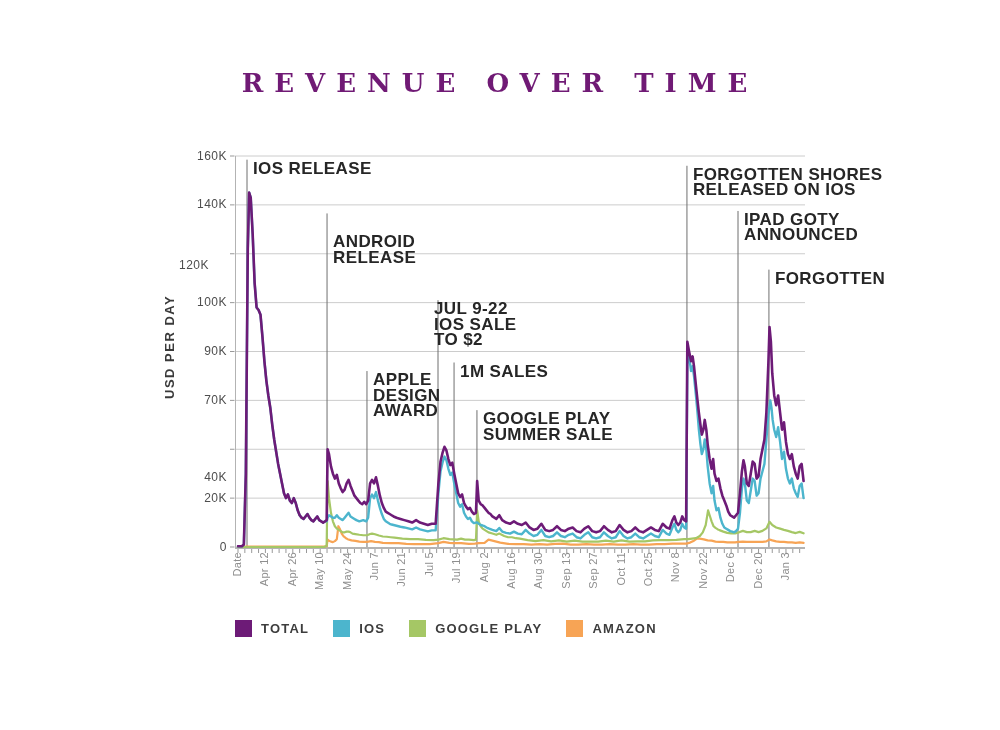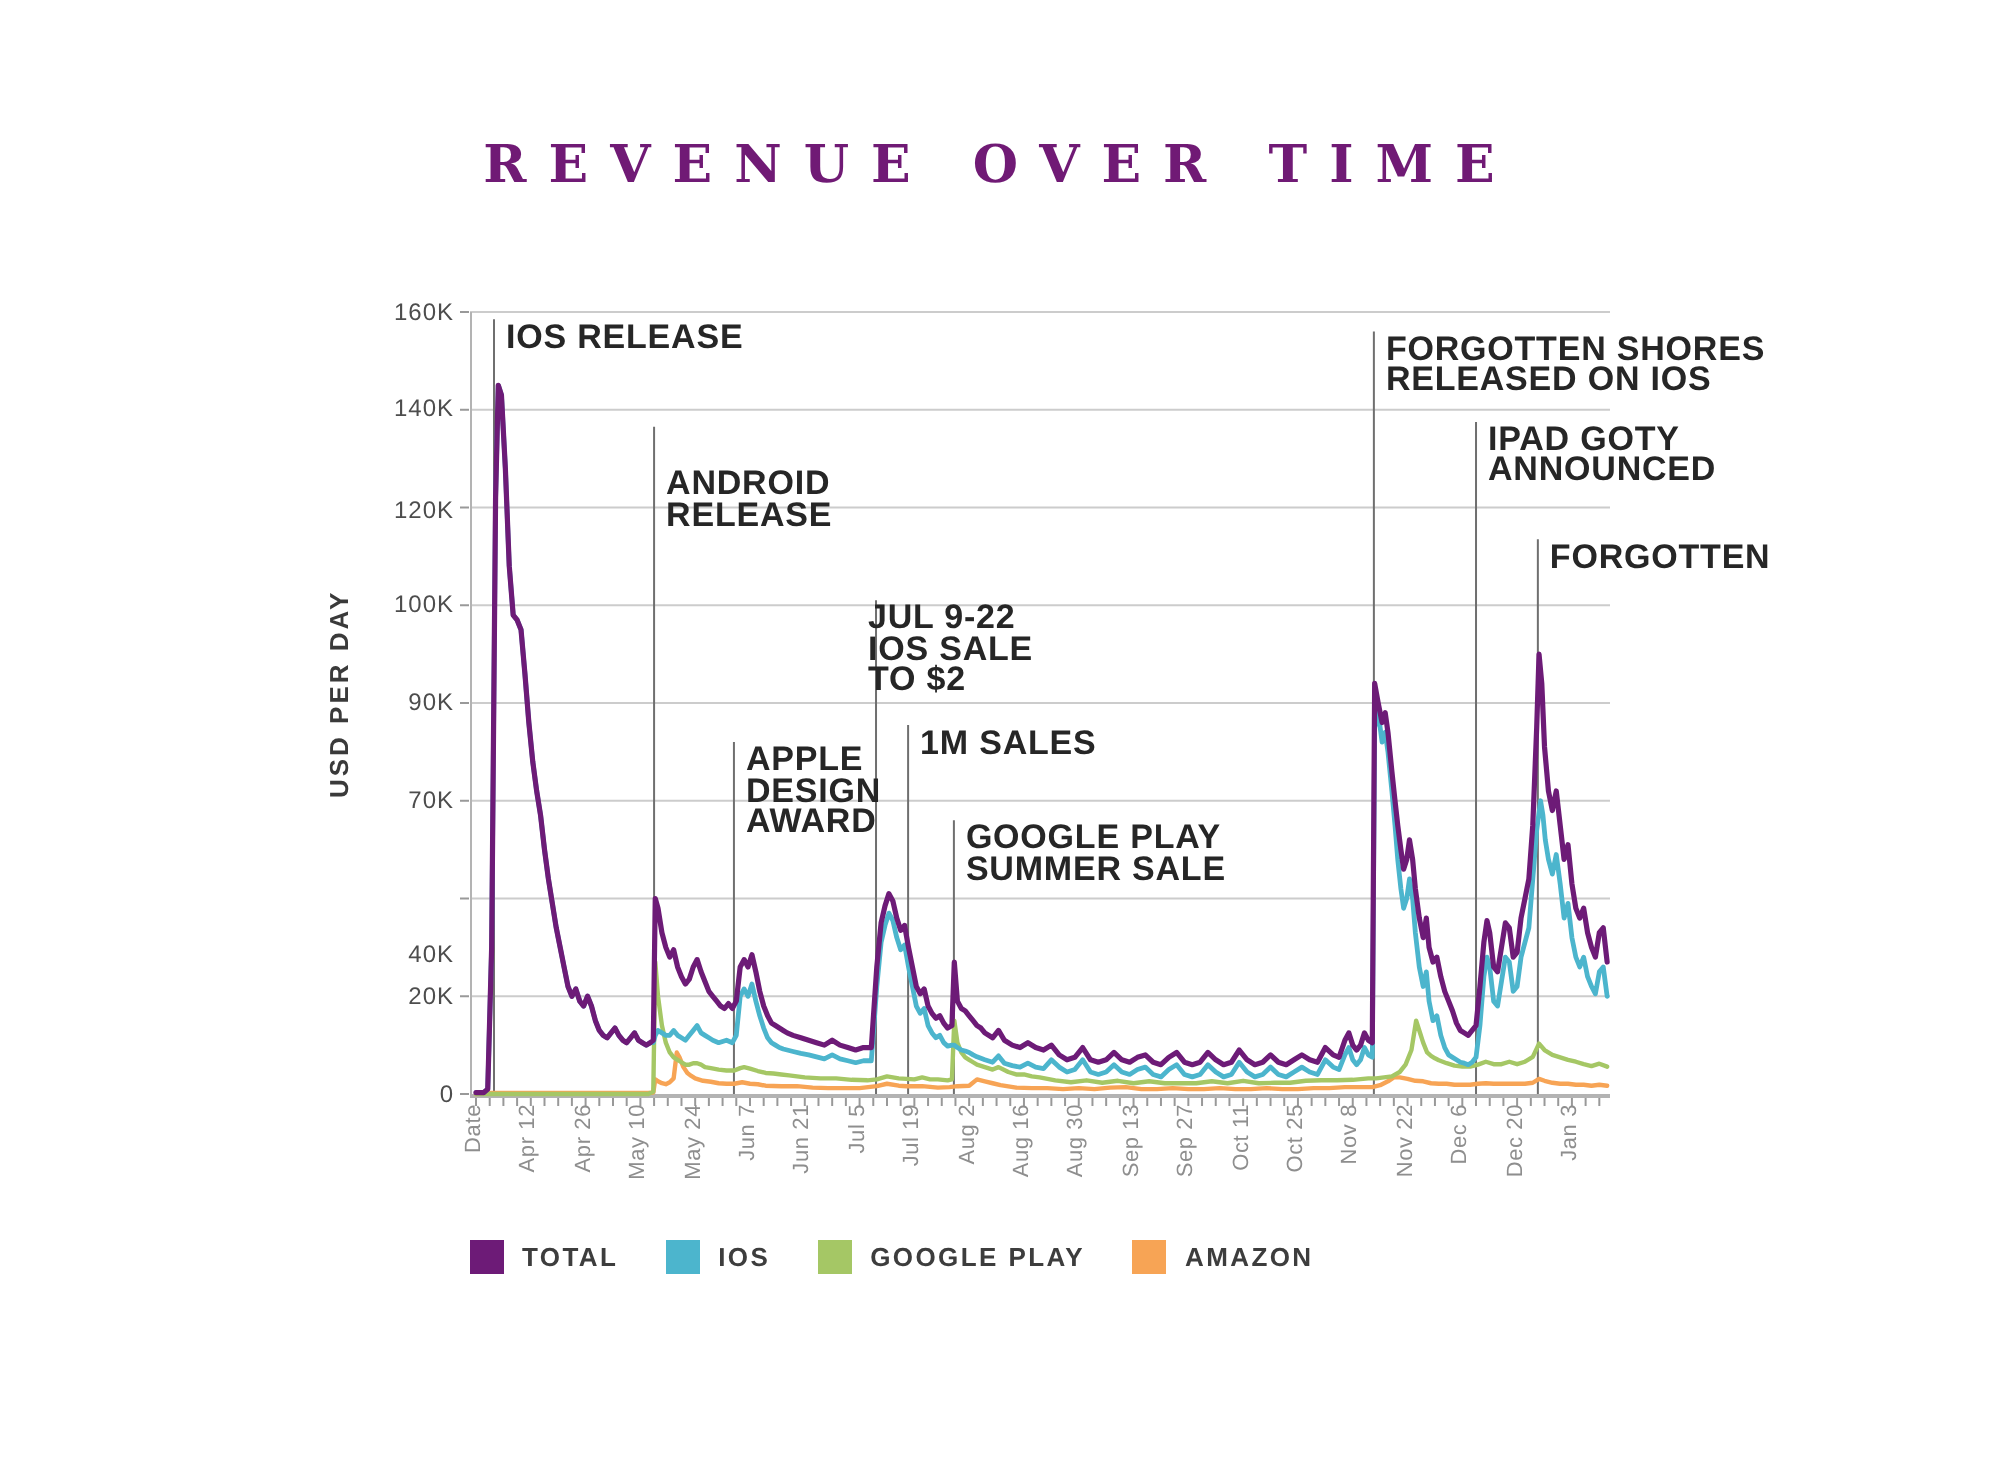--- a/index.html
+++ b/index.html
@@ -146,21 +146,21 @@
         <polyline points="3,390.27 6.91,390.27 8.87,388.56 10.83,317.69 12.79,92.86 14.15,36.66 15.72,41.54 17.68,78.2 19.63,127.08 21.59,151.51 23.55,153.96 25.51,158.84 27.46,180.84 29.42,205.28 31.38,224.83 33.33,239.49 35.29,251.71 37.25,268.81 39.2,283.48 41.16,295.69 43.12,307.91 45.08,317.69 47.03,327.46 48.99,337.24 50.95,342.13 52.9,338.46 54.86,344.57 56.82,347.01 58.77,342.13 60.73,347.01 62.69,354.34 64.65,359.23 66.6,361.68 68.56,362.9 70.52,360.45 72.47,358.01 74.43,361.68 76.39,364.12 78.34,365.34 80.3,362.9 82.26,360.45 84.22,364.12 86.17,365.34 88.13,366.56 90.09,365.34 91.65,364.12 92.63,293.25 94,298.14 95.96,310.36 97.91,317.69 99.87,322.57 101.83,318.91 103.79,327.46 105.74,332.35 107.7,336.02 109.66,333.57 111.61,327.46 113.57,323.8 115.53,329.91 117.48,334.79 119.44,339.68 121.4,342.13 123.36,344.57 125.31,347.01 127.27,348.23 129.23,345.79 131.18,348.23 133.14,344.57 135.1,327.46 137.05,323.8 139.01,327.46 140.97,321.35 142.93,329.91 144.88,339.68 146.84,347.01 148.8,351.9 150.75,355.57 152.71,356.79 154.67,358.01 156.62,359.23 158.58,360.45 161.52,361.68 165.43,362.9 169.34,364.12 173.26,365.34 177.17,366.56 181.09,364.12 185,366.56 188.92,367.78 192.83,369.01 196.74,367.78 200.66,367.78 203.4,327.46 205.55,305.47 207.51,296.92 209.46,290.81 211.42,294.47 213.38,303.03 215.33,309.13 217.29,306.69 219.25,317.69 221.21,327.46 223.16,337.24 225.12,340.9 227.08,338.46 229.03,347.01 230.99,350.68 232.95,353.12 234.9,351.9 236.86,355.57 238.82,358.01 240.97,356.79 242.15,325.02 243.71,344.57 245.67,348.23 247.63,349.46 249.58,351.9 251.54,354.34 253.5,356.79 255.45,358.01 257.41,360.45 261.32,362.9 264.26,359.23 267.19,364.12 271.11,366.56 275.02,367.78 278.94,365.34 282.85,367.78 286.76,369.01 290.68,366.56 294.59,371.45 298.51,373.89 302.42,372.67 306.34,367.78 310.25,373.89 314.16,375.12 318.08,373.89 321.99,370.23 325.91,373.89 329.82,375.12 333.73,372.67 337.65,371.45 341.56,375.12 345.48,376.34 349.39,372.67 353.3,370.23 357.22,375.12 361.13,376.34 365.05,375.12 368.96,370.23 372.87,373.89 376.79,376.34 380.7,375.12 384.62,369.01 388.53,373.89 392.44,376.34 396.36,375.12 400.27,371.45 404.19,375.12 408.1,376.34 412.01,373.89 415.93,371.45 419.84,373.89 423.75,375.12 427.67,367.78 431.58,371.45 434.52,372.67 437.45,364.12 439.41,360.45 441.37,366.56 443.32,369.01 445.28,366.56 447.24,360.45 449.2,364.12 451.15,365.34 452.33,185.72 454.09,195.5 456.05,205.28 457.61,200.39 458.98,210.16 460.94,229.71 462.5,244.38 463.87,256.59 465.44,268.81 466.81,278.59 468.37,273.7 469.74,263.93 471.31,273.7 472.68,288.36 474.64,303.03 476.59,312.8 478.16,303.03 479.53,317.69 481.49,325.02 483.44,322.57 485.4,332.35 487.36,339.68 489.31,344.57 491.27,349.46 493.23,355.57 495.19,359.23 497.14,360.45 499.1,361.68 501.06,359.23 503.01,356.79 504.97,337.24 506.93,315.24 508.49,304.25 509.86,310.36 511.82,327.46 513.78,329.91 515.73,317.69 517.69,305.47 519.65,307.91 521.61,322.57 523.56,320.13 525.52,303.03 527.48,293.25 529.43,283.48 531.39,256.59 533.35,207.72 534.52,171.06 535.89,185.72 537.26,217.49 539.22,239.49 541.18,249.26 543.13,239.49 545.09,256.59 547.05,273.7 549,266.37 550.96,285.92 552.92,298.14 554.87,303.03 556.83,298.14 558.79,310.36 560.75,317.69 562.7,322.57 564.66,310.36 566.62,307.91 568.57,325.02" fill="none" stroke="#6d1b77" stroke-width="2.6" stroke-linejoin="round" stroke-linecap="round"></polyline>
       </svg>
     </div>
   <div id="yticks">
       <div class="ytick" style="top: 539.5px;">0</div>
       <div class="ytick" style="top: 490.63px;">20K</div>
       <div class="ytick" style="top: 441.75px; margin-top: 28px;">40K</div>
       <div class="ytick" style="top: 392.88px;">70K</div>
       <div class="ytick" style="top: 344px;">90K</div>
       <div class="ytick" style="top: 295.13px;">100K</div>
-      <div class="ytick" style="top: 248px;">120K</div>
+      <div class="ytick" style="top: 258px; text-align: center;">120K</div>
       <div class="ytick" style="top: 197.38px;">140K</div>
       <div class="ytick" style="top: 148.5px;">160K</div>
     </div>
   <div id="xticks">
       <div class="xtick" style="left: 231px;">Date</div>
       <div class="xtick" style="left: 258.4px;">Apr 12</div>
       <div class="xtick" style="left: 285.8px;">Apr 26</div>
       <div class="xtick" style="left: 313.19px;">May 10</div>
       <div class="xtick" style="left: 340.59px;">May 24</div>
       <div class="xtick" style="left: 367.99px;">Jun 7</div>

